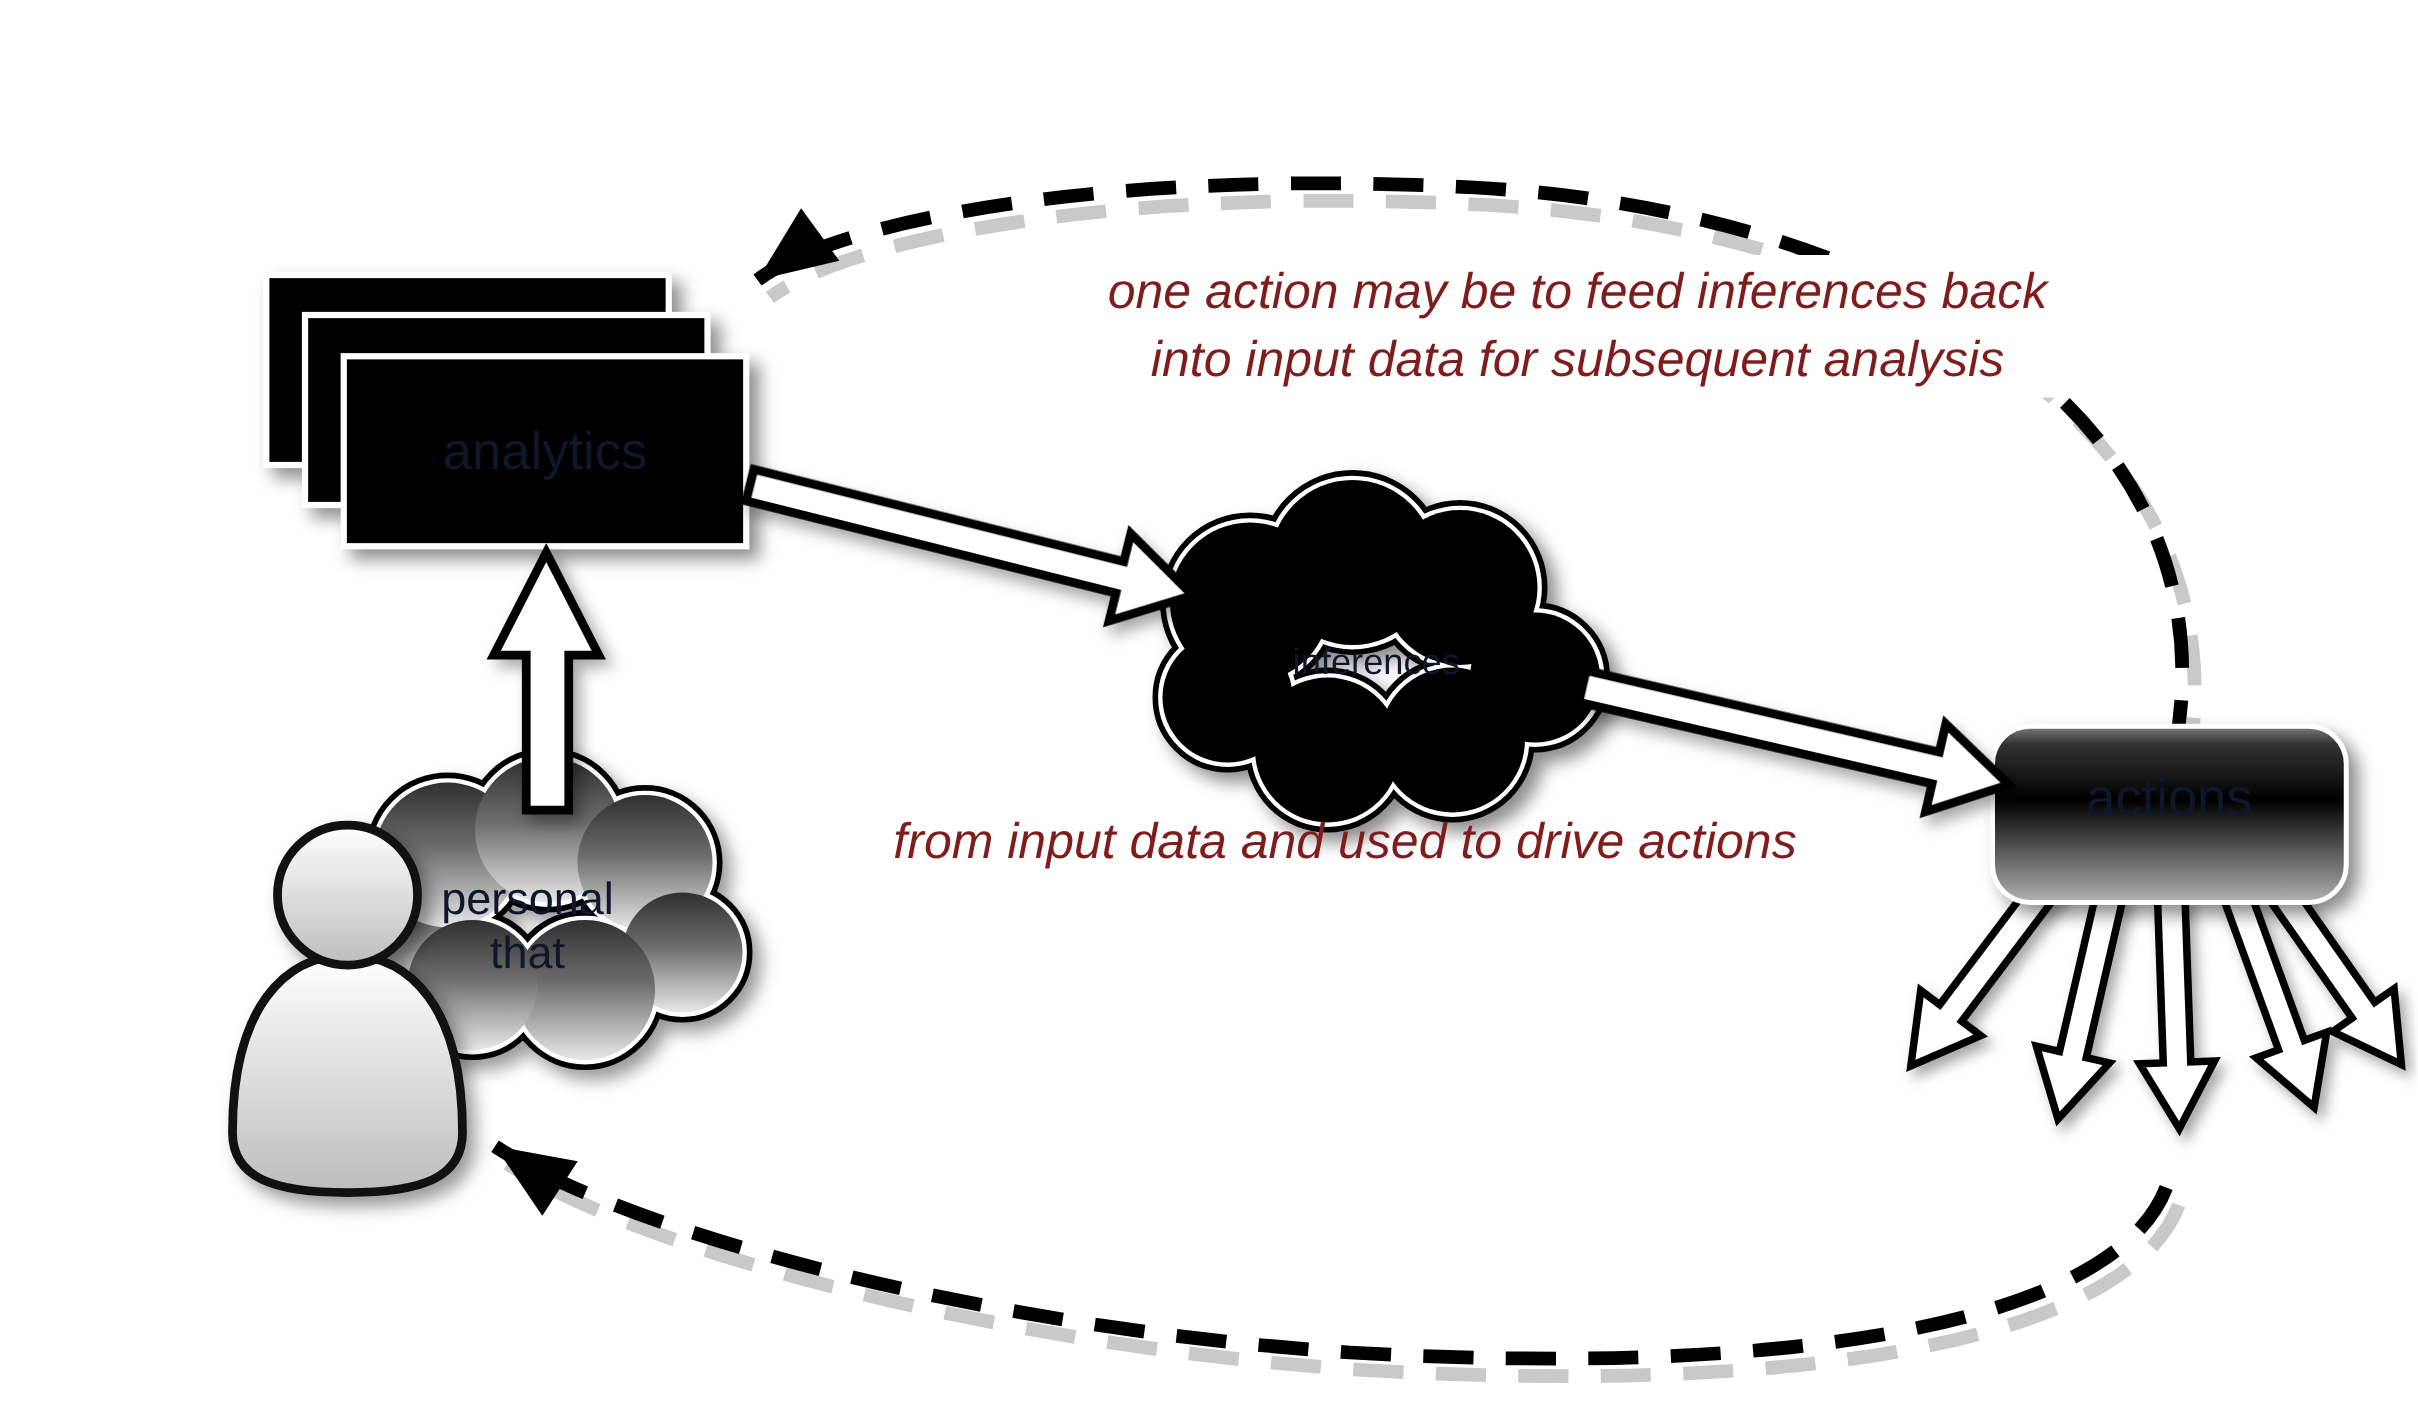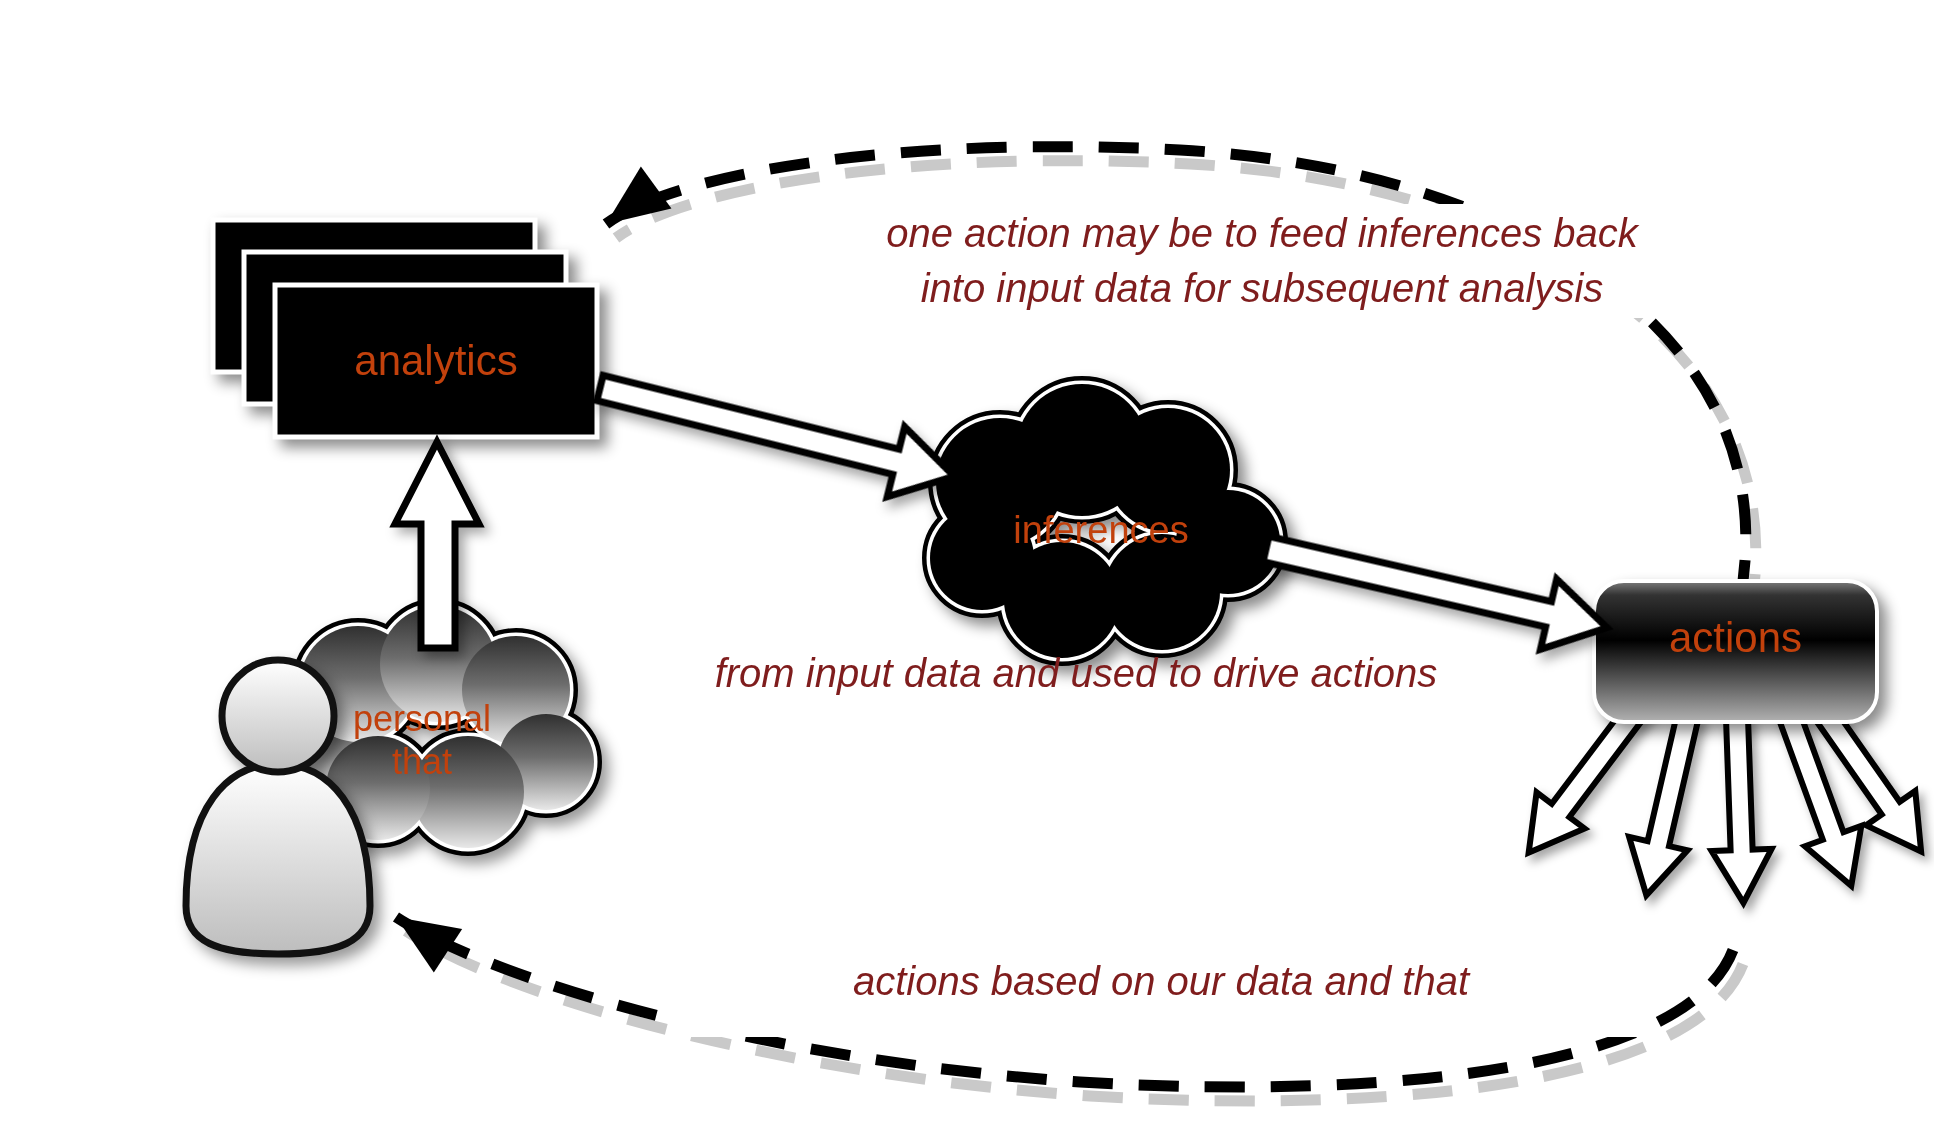--- a/index.html
+++ b/index.html
@@ -17,24 +17,24 @@
 
   .outline-arrow { fill:#fff; stroke:#000; stroke-width:7; stroke-linejoin:miter; }
   .fan-arrow { fill:#fff; stroke:#000; stroke-width:6; stroke-linejoin:miter; }
   .dashed-black { fill:none; stroke:#000; stroke-width:11; stroke-dasharray:40 26; }
   .dashed-gray  { fill:none; stroke:#c9c9c9; stroke-width:11; stroke-dasharray:40 26; }
   .node-rect { fill:#000; stroke:#fff; stroke-width:5; }
 
   .label {
     position:absolute; display:flex; flex-direction:column;
     align-items:center; justify-content:center;
-    text-align:center; color:#c2410c; pointer-events:none;
+    text-align:center; color:#0f172a; pointer-events:none;
   }
   .label-analytics { left:275px; top:285px; width:322px; height:152px; font-size:42px; }
-  .label-inferences { left:951px; top:495px; width:300px; height:70px; font-size:38px; }
+  .label-inferences { left:951px; top:495px; width:300px; height:70px; font-size:29px; }
   .label-personal { left:312px; top:690px; width:220px; height:100px; font-size:36px; line-height:1.2;align-items:center; }
   .label-actions { left:1594px; top:585px; width:283px; height:105px; font-size:42px; }
 
   .annotation {
     position:absolute; font-style:italic; color:#7f1d1d;
     text-align:center; font-size:40px; line-height:1.38; pointer-events:none;
   }
   .annotation-top { left:836px; top:204px; width:840px; background:#fff; padding:2px 6px; }
   .annotation-mid { left:576px; top:646px; width:1000px; background:transparent; }
   .annotation-bottom { left:671px; top:952px; width:960px; background:#fff; padding:2px 10px 28px 10px; }
@@ -206,16 +206,15 @@
   </div>
 
   <div class="annotation annotation-top">
     <span class="line">one action may be to feed inferences back</span>
     <span class="line">into input data for subsequent analysis</span>
   </div>
   <div class="annotation annotation-mid">
     <span class="line">from input data and used to drive actions</span>
   </div>
   <div class="annotation annotation-bottom">
-    <span class="line">actions based on our data and that</span>
   </div>
 
 </div>
 
 </body></html>

